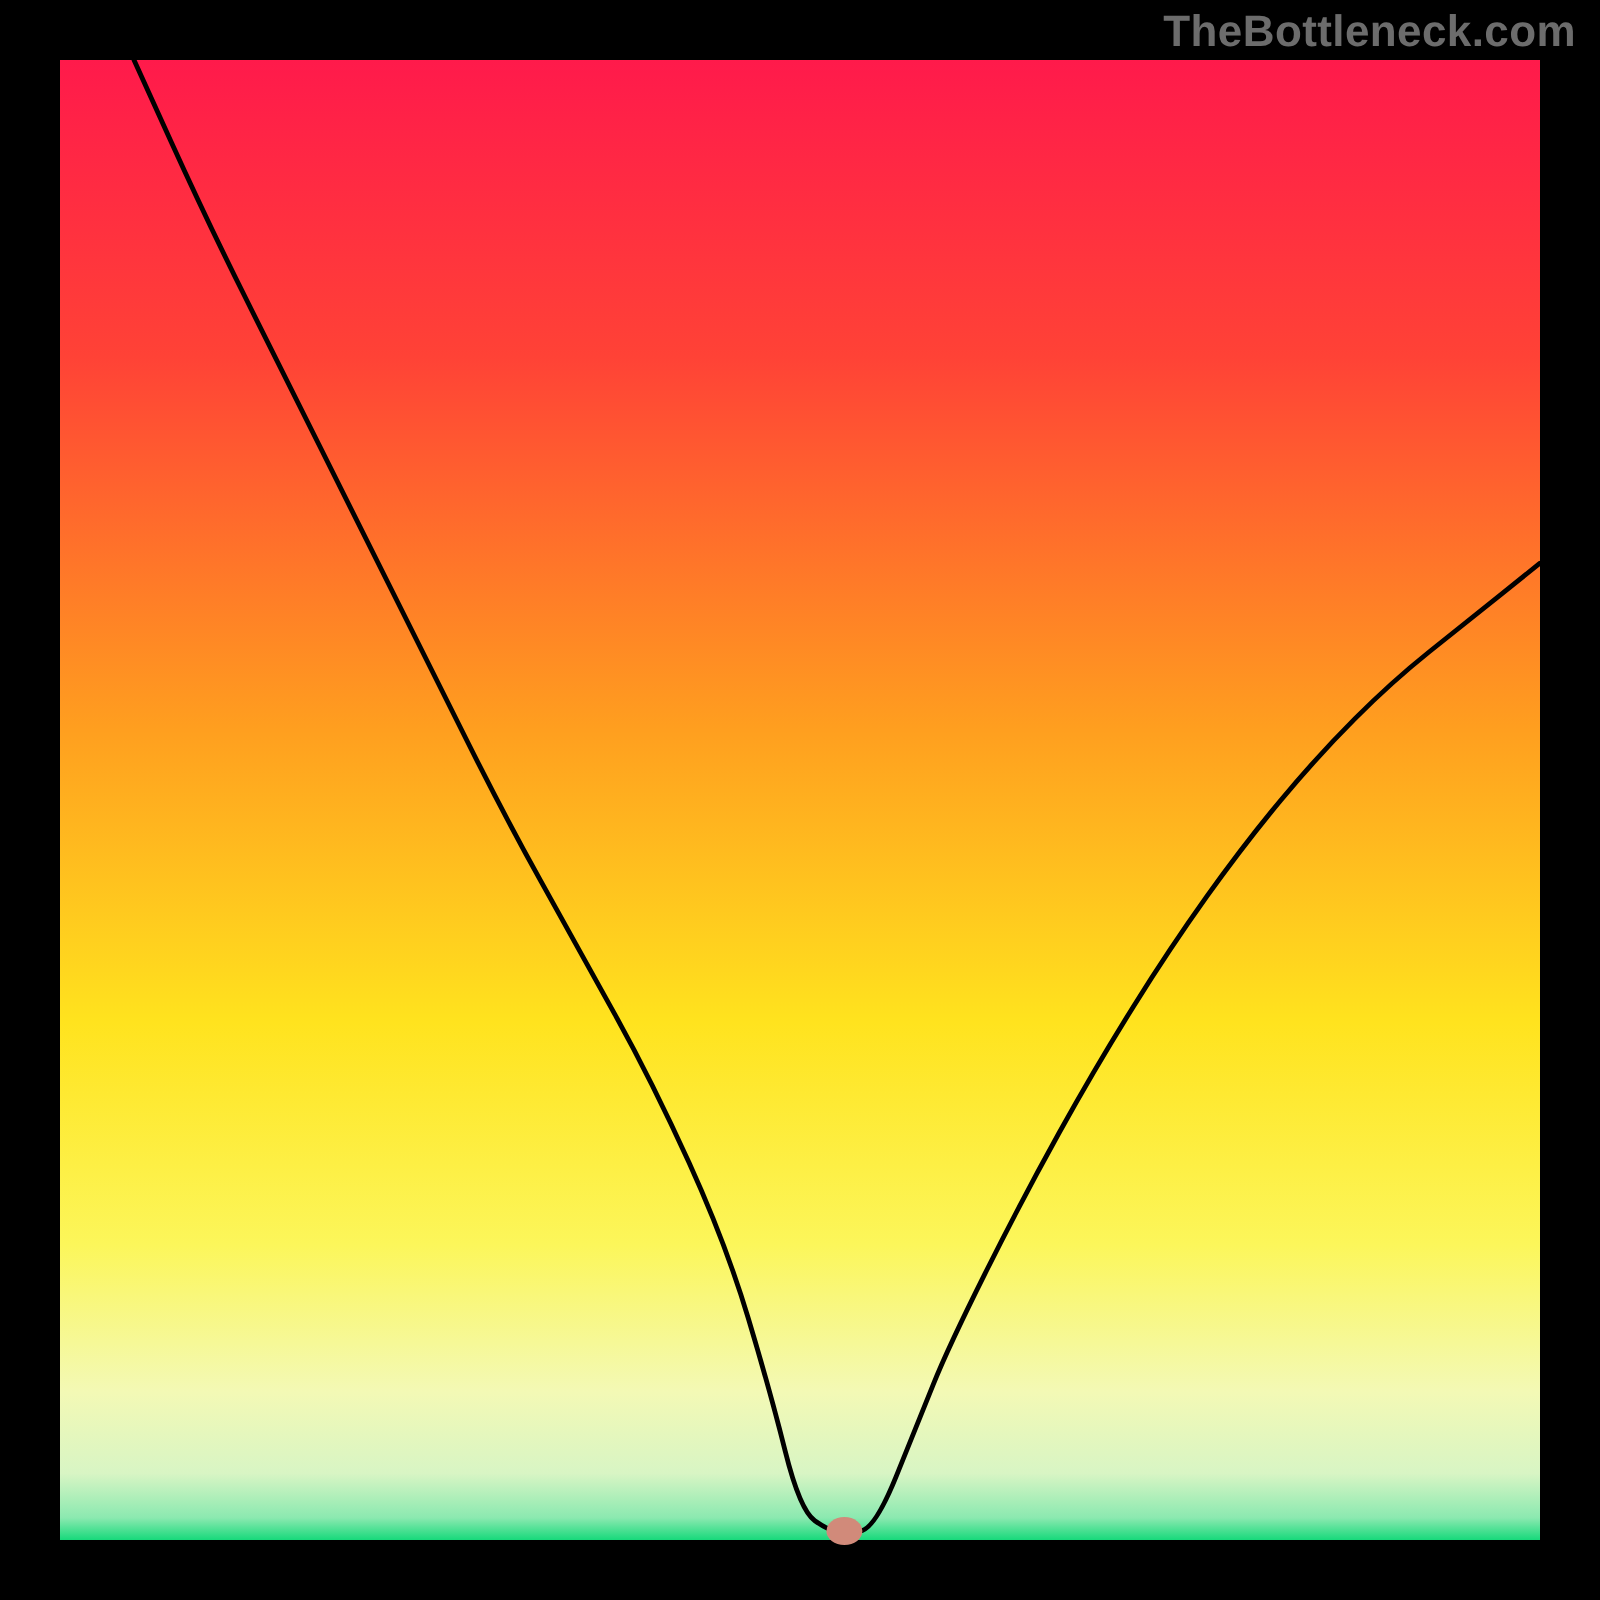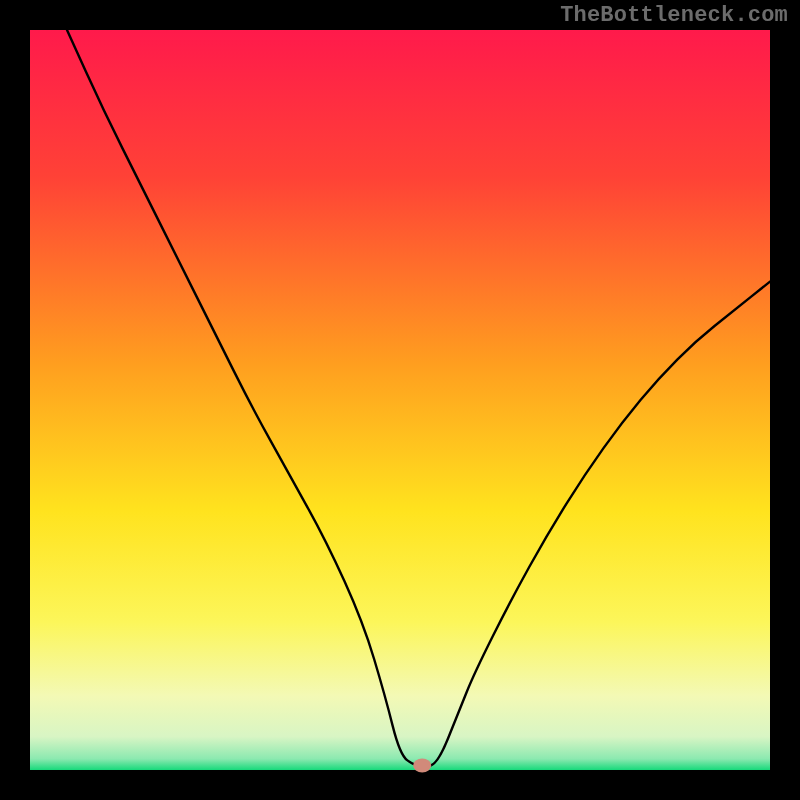--- a/index.html
+++ b/index.html
@@ -13,21 +13,21 @@
   .frame {
     position: relative;
     width: 800px;
     height: 800px;
     background: #000;
   }
   .watermark {
     position: absolute;
     top: 3px;
     right: 12px;
-    font-family: Liberation Mono, monospace;
+    font-family: Liberation Sans, sans-serif;
     font-size: 22px;
     font-weight: 600;
     color: #6c6c6c;
     letter-spacing: 0.2px;
     z-index: 3;
   }
   svg {
     position: absolute;
     left: 0;
     top: 0;

